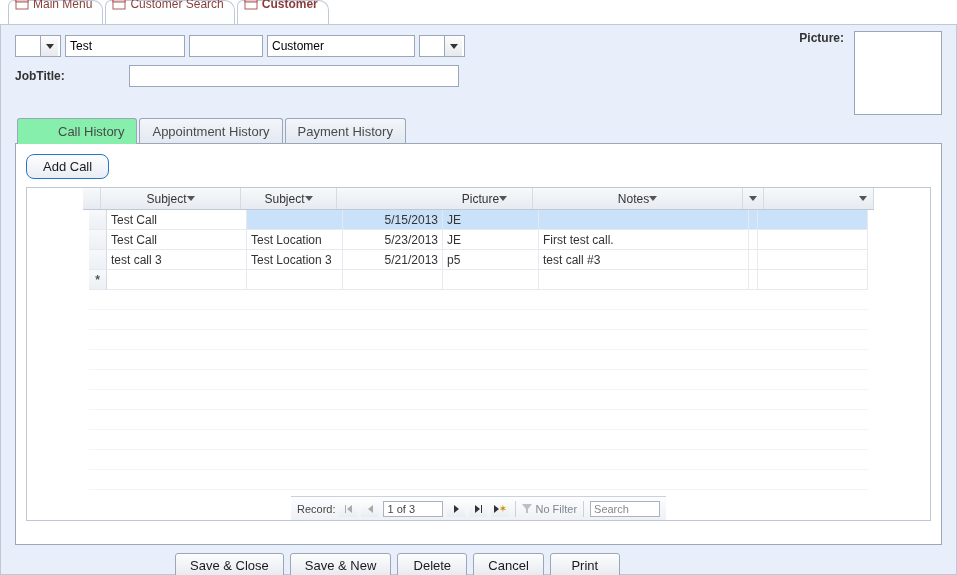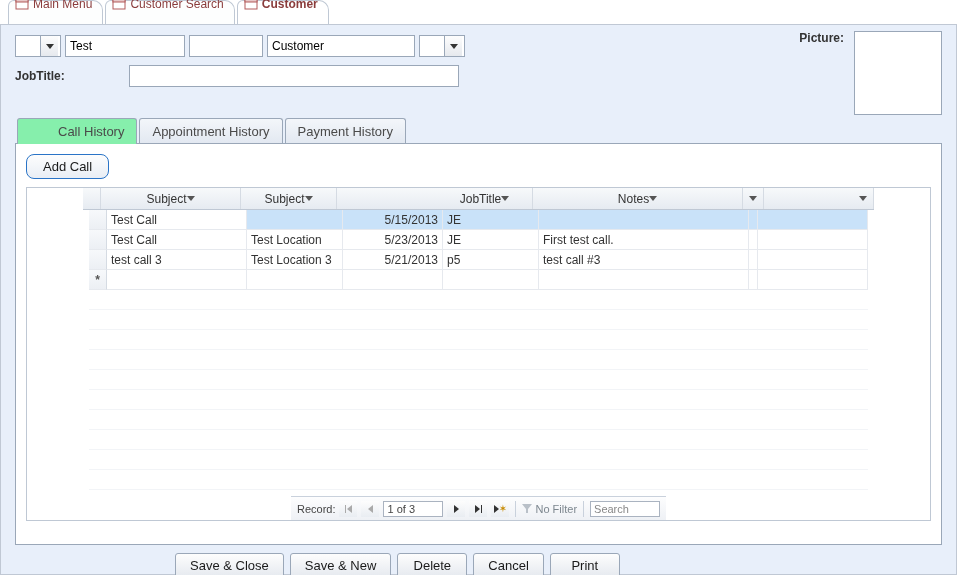--- a/index.html
+++ b/index.html
@@ -353,21 +353,21 @@
           </div>
         <div class="gh-cell c-location">
             <span>Subject</span>
             <div class="dd-arrow"></div>
           </div>
         <div class="gh-cell c-start">
             <span>StartTime</span>
             <div class="dd-arrow"></div>
           </div>
         <div class="gh-cell c-emp">
-            <span>JobTitle</span>
+            <span>Picture</span>
             <div class="dd-arrow"></div>
           </div>
         <div class="gh-cell c-notes">
             <span>Notes</span>
             <div class="dd-arrow"></div>
           </div>
         <div class="gh-cell c-extra">
             <span></span>
             <div class="dd-arrow"></div>
           </div>

